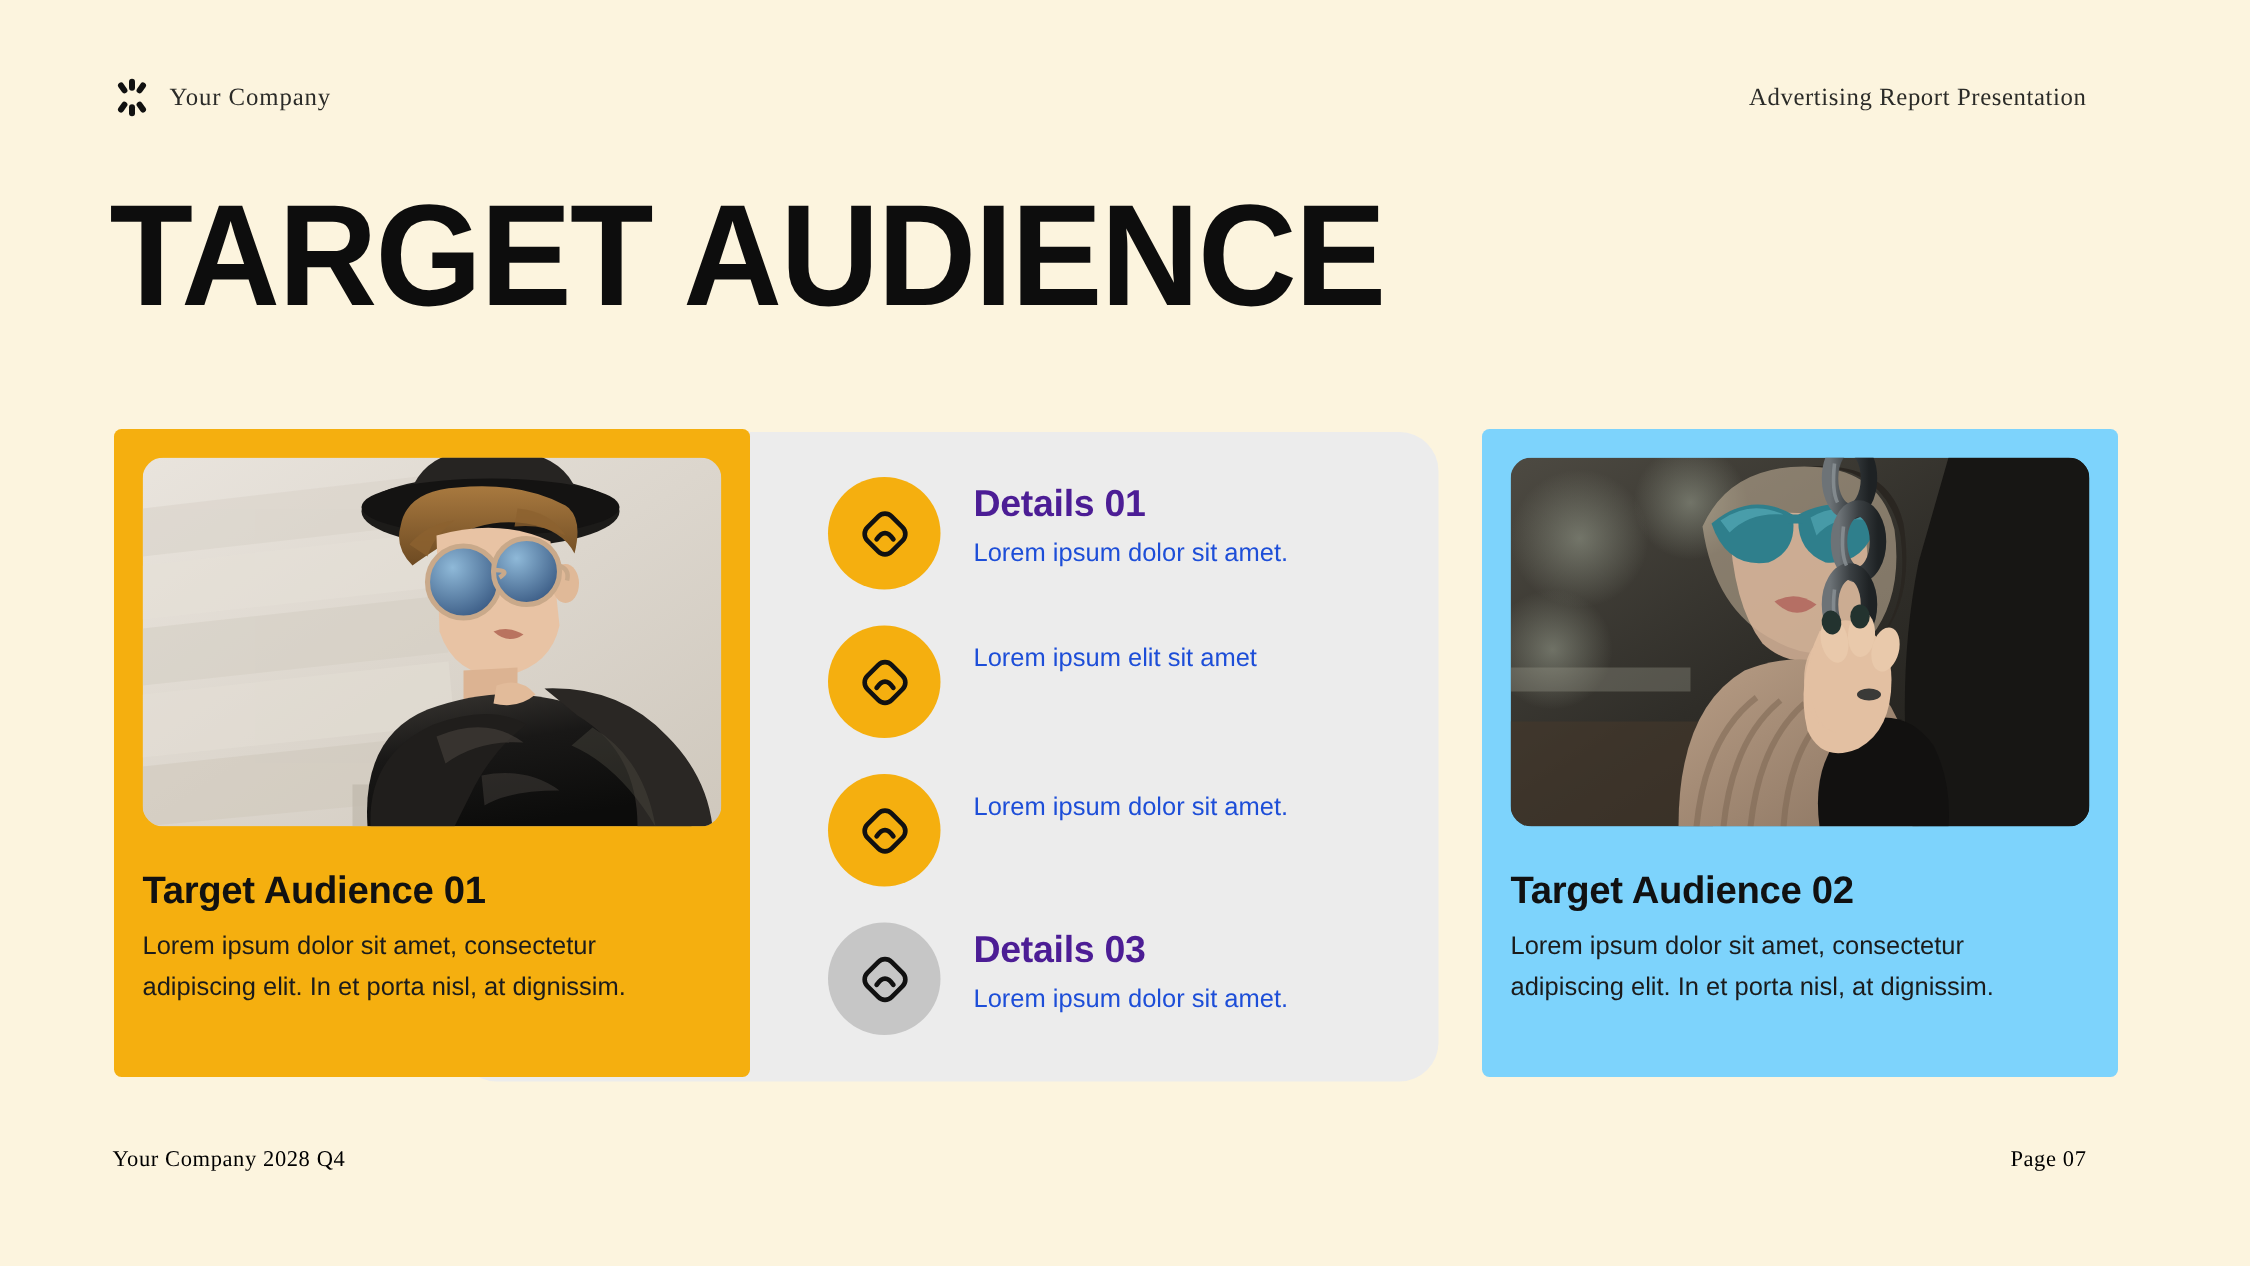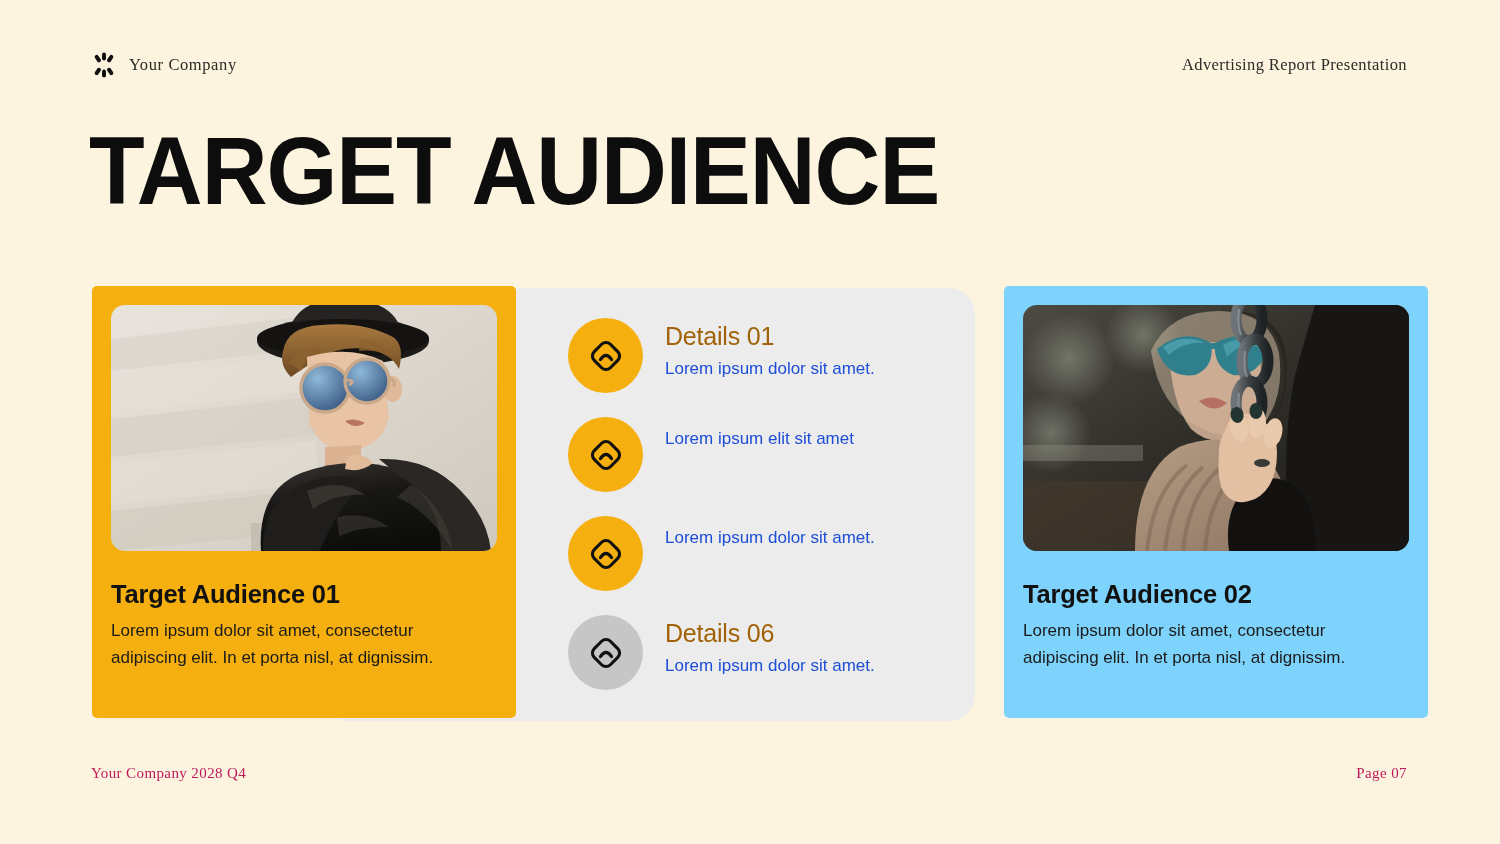--- a/index.html
+++ b/index.html
@@ -8,21 +8,20 @@
     width:1500px; height:844px;
     background:#FCF4DE;
     font-family:"Liberation Sans", sans-serif;
     overflow:hidden;
   }
 
   .slide {
     position:relative;
     width:1468px; height:844px;
     background:#FCF4DE;
-    margin-left:16px;
   }
 
   
   .header {
     position:absolute; left:75px; top:52px; right:77px;
     display:flex; align-items:center; justify-content:space-between;
   }
   .brand { display:flex; align-items:center; gap:12px; }
   .brand-mark { width:26px; height:26px; display:block; flex:none; }
   .brand-name {
@@ -103,32 +102,32 @@
   }
   .detail-badge {
     width:75px; height:75px; border-radius:50%;
     flex:none;
     display:flex; align-items:center; justify-content:center;
     margin-top:0;
   }
   .detail-badge svg { display:block; width:36px; height:36px; }
   .detail-copy { padding-top:4px; }
   .detail-title {
-    font-size:25px; font-weight:400; color:#a16207; letter-spacing:-.2px;
+    font-size:25px; font-weight:700; color:#4c1d95; letter-spacing:-.2px;
   }
   .detail-desc {
     margin-top:8px; font-size:17px; color:#1d4ed8;
   }
 
   
   .footer {
     position:absolute; left:75px; right:77px; top:765px;
     display:flex; align-items:flex-end; justify-content:space-between;
     font-family:"Liberation Serif", serif;
-    font-size:15px; color:#be185d; letter-spacing:.4px;
+    font-size:15px; color:#000000; letter-spacing:.4px;
   }
 </style>
 </head>
 <body>
 
 <div class="slide">
 
   <div class="header">
     <div class="brand">
       <svg class="brand-mark" viewBox="0 0 26 26">
@@ -261,21 +260,21 @@
     </div>
 
     <div class="detail-row">
       <div class="detail-badge" style="background:#C6C6C6">
         <svg viewBox="0 0 36 36">
           <rect x="6.6" y="6.6" width="22.8" height="22.8" rx="6.2" transform="rotate(45 18 18)" fill="none" stroke="#111" stroke-width="3.1"></rect>
           <path d="M12.4 21.6 q5.6 -8.4 11.2 0" fill="none" stroke="#111" stroke-width="3.1" stroke-linecap="round"></path>
         </svg>
       </div>
       <div class="detail-copy">
-        <div class="detail-title">Details 06</div>
+        <div class="detail-title">Details 03</div>
         <div class="detail-desc">Lorem ipsum dolor sit amet.</div>
       </div>
     </div>
 
   </div>
 
   <div class="card card-right">
     <div class="photo">
       <svg viewBox="0 0 386 246" preserveAspectRatio="xMidYMid slice">
         <defs>

